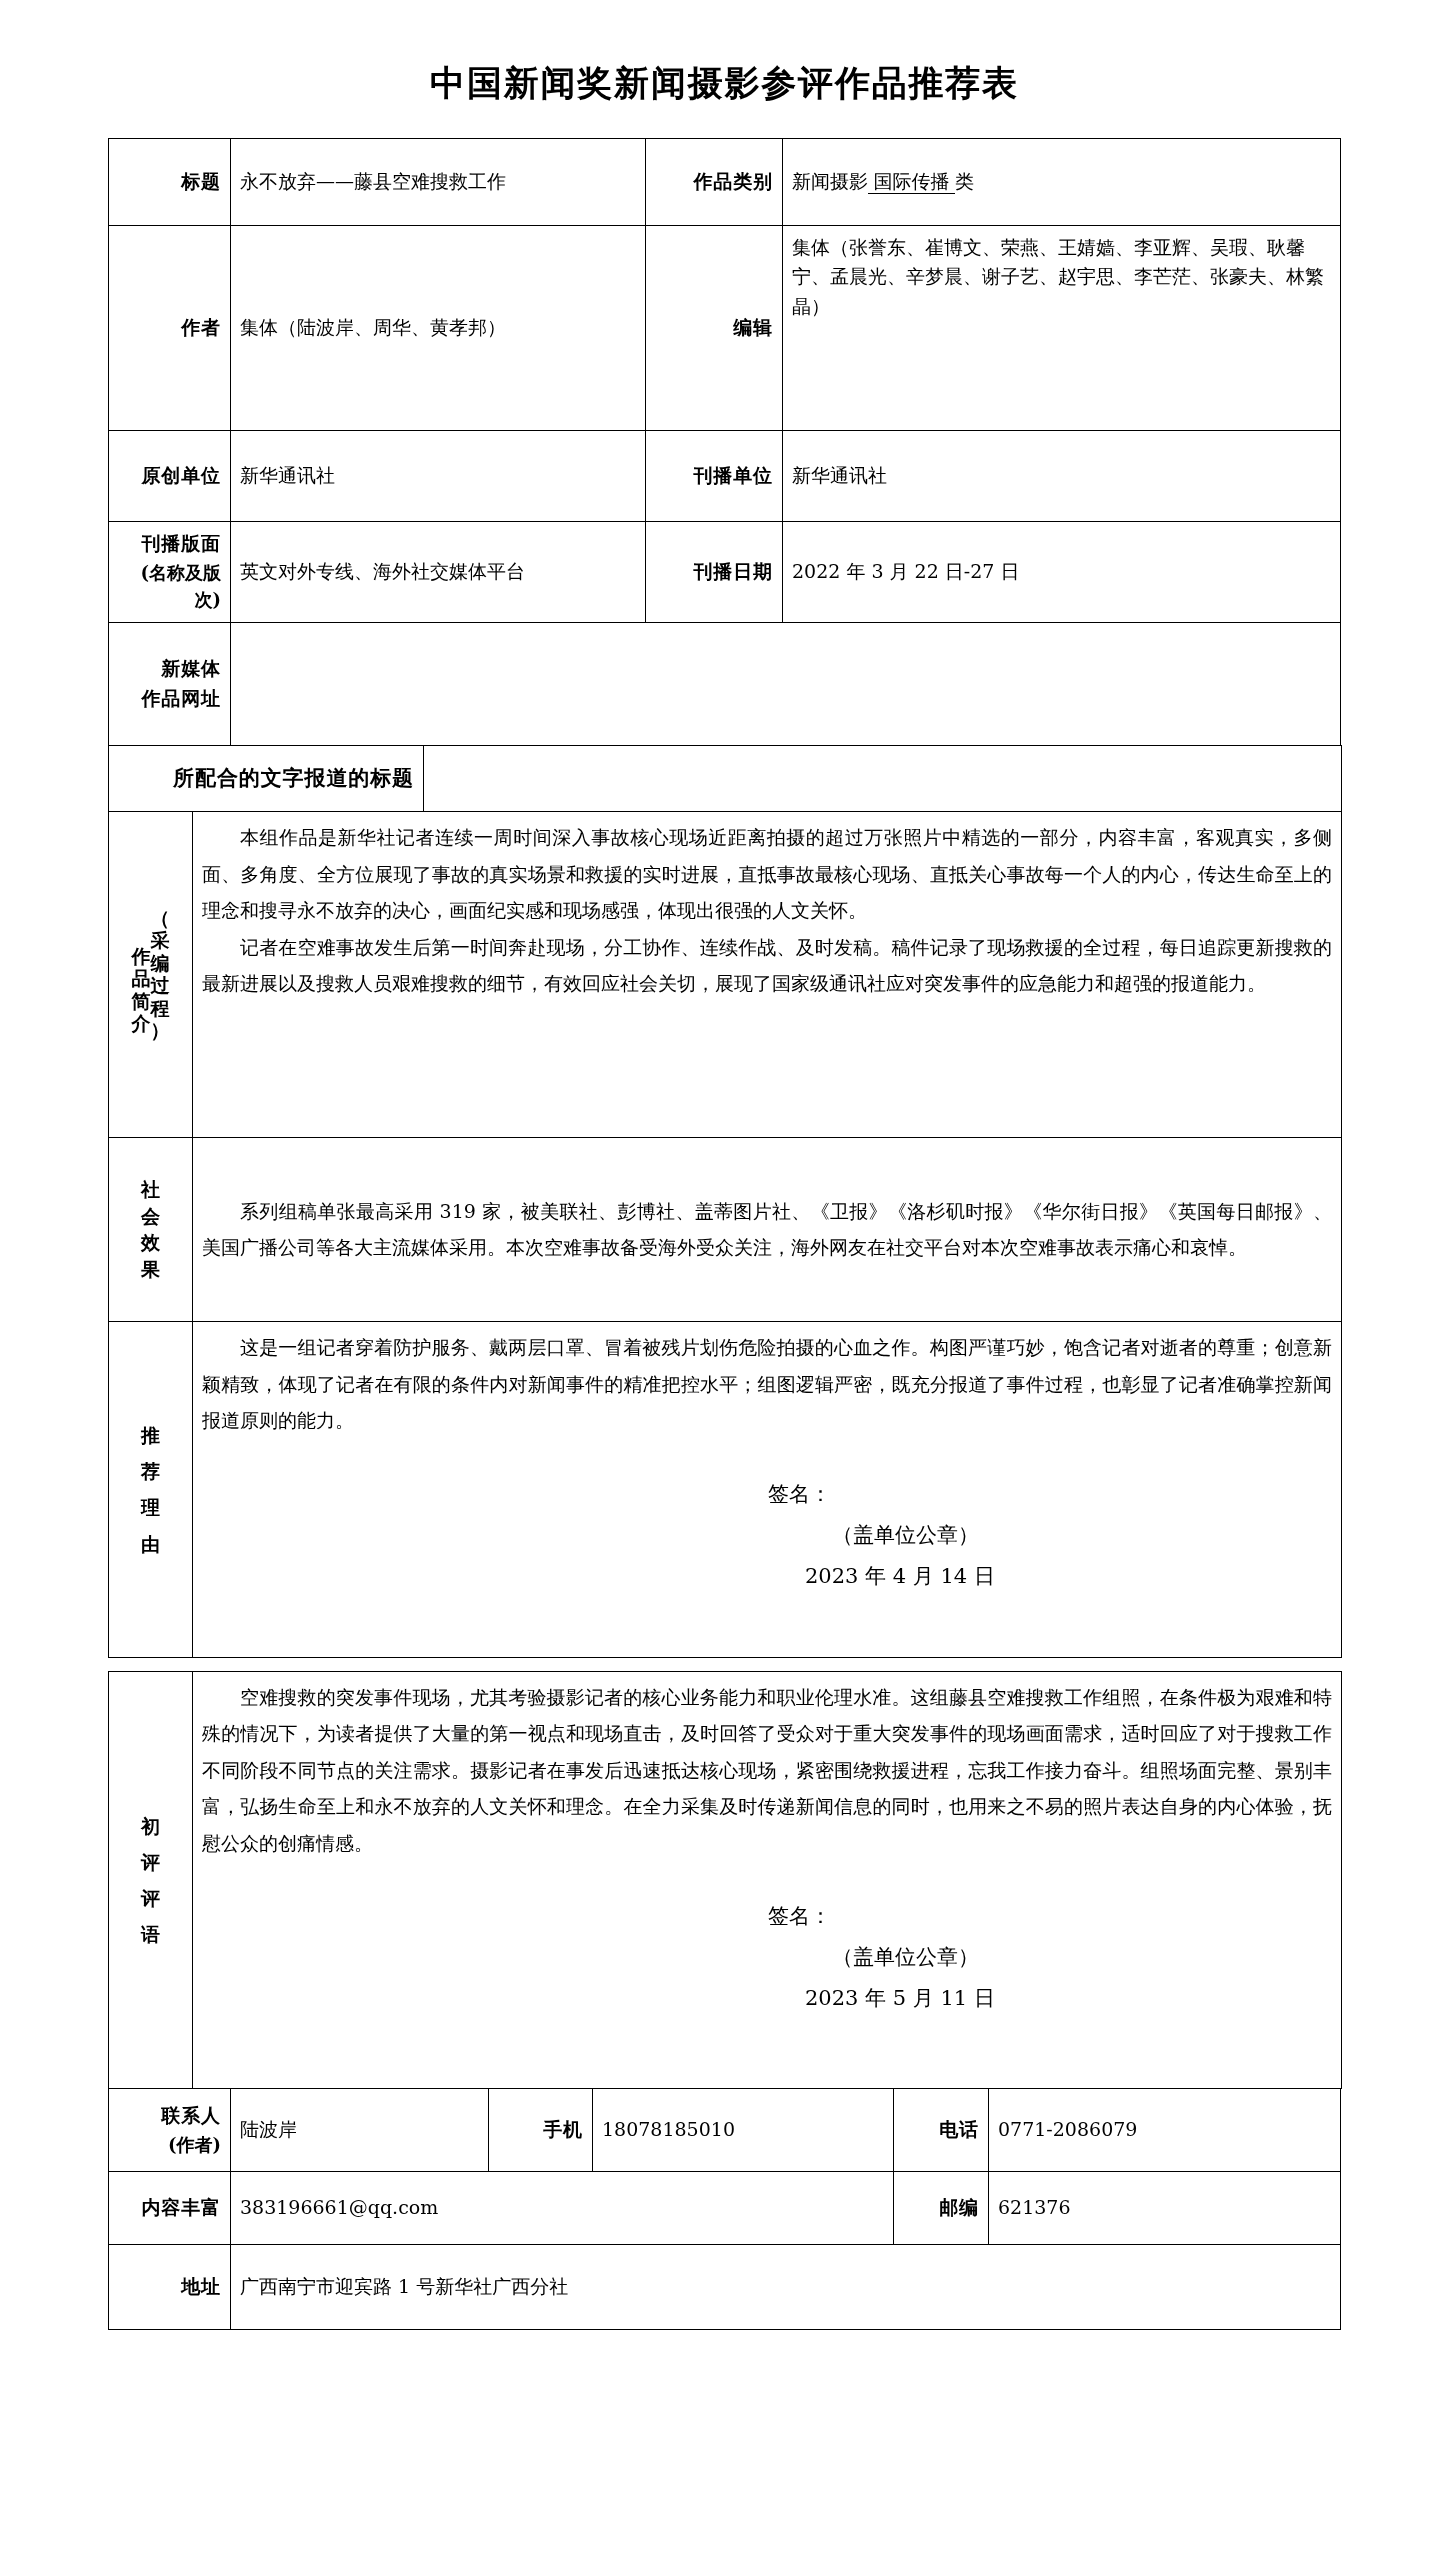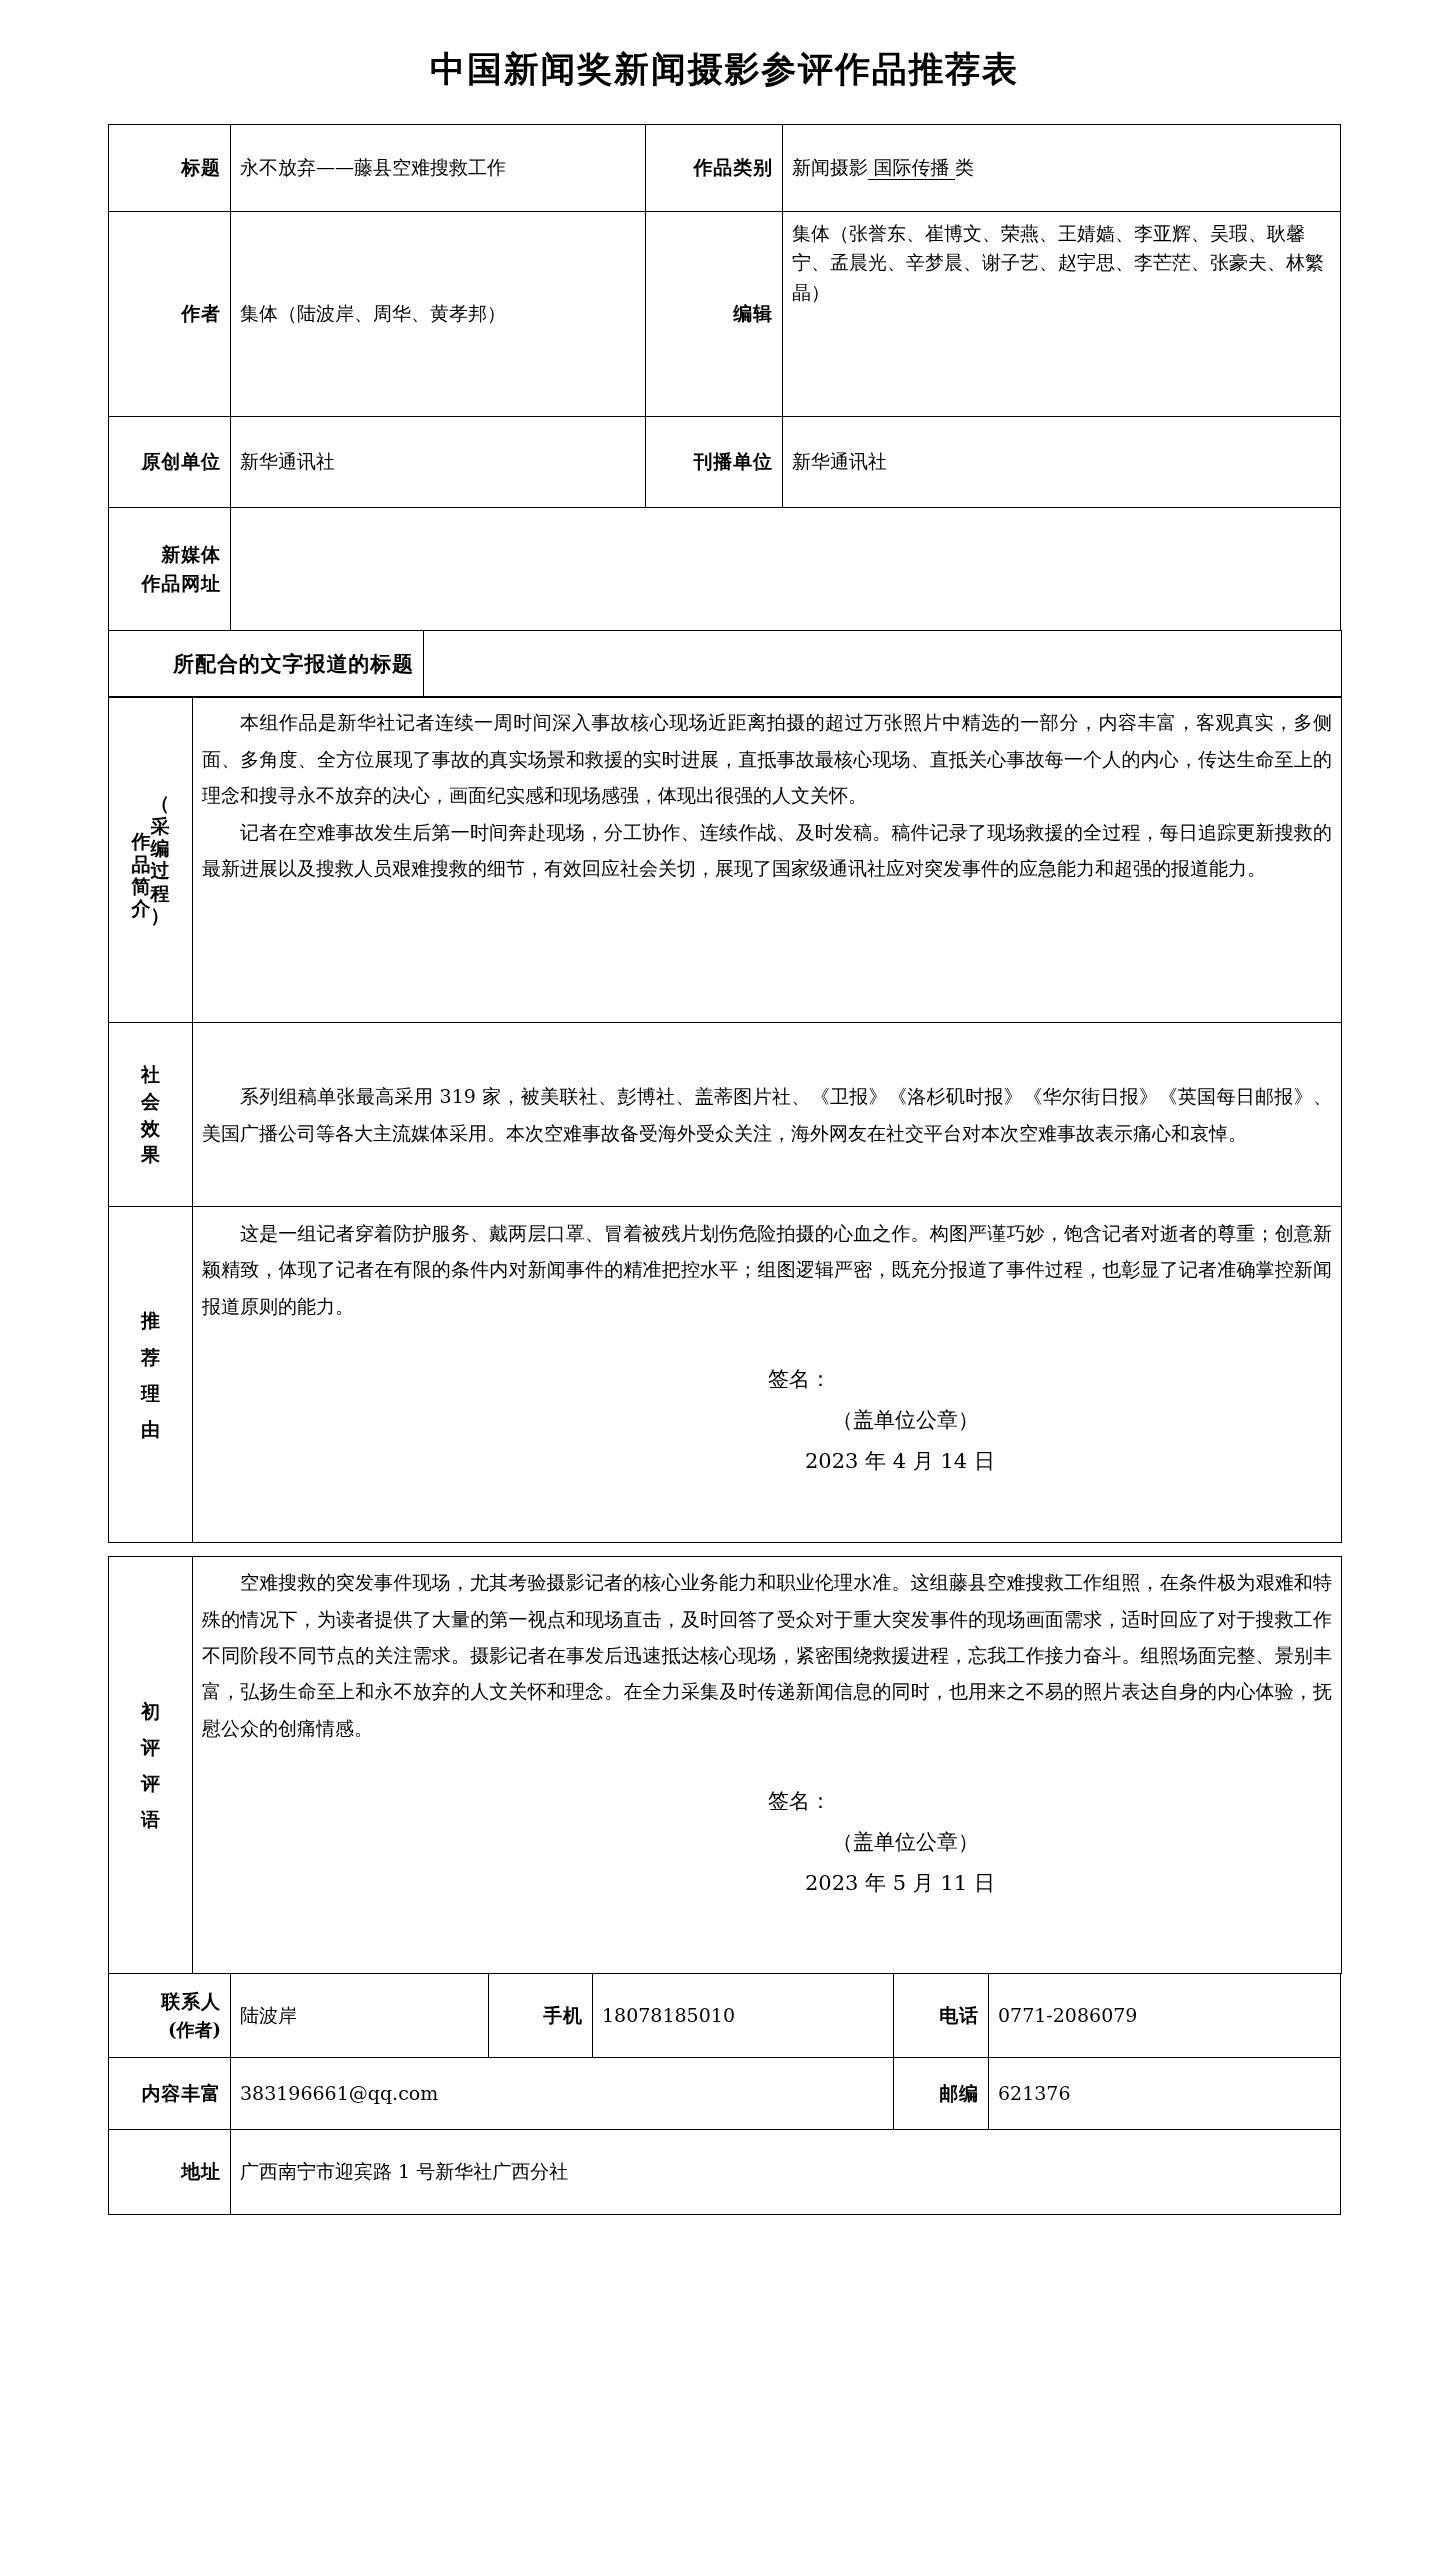--- a/index.html
+++ b/index.html
@@ -12,21 +12,21 @@
     height: 2576px;
     font-family: "DejaVu Serif", "Liberation Serif", serif;
     color: #000000;
     -webkit-font-smoothing: antialiased;
   }
   .page {
     width: 1449px;
     height: 2576px;
     position: relative;
     box-sizing: border-box;
-    padding: 2px 108px;
+    padding: 16px 108px;
   }
   .doc-title {
     text-align: center;
     font-size: 35px;
     font-weight: bold;
     letter-spacing: 1.8px;
     padding-top: 44px;
     padding-bottom: 31px;
     font-family: "DejaVu Serif", "Liberation Serif", serif;
   }
@@ -158,20 +158,29 @@
       <td class="val editors" style="vertical-align:top">集体（张誉东、崔博文、荣燕、王婧嫱、李亚辉、吴瑕、耿馨宁、孟晨光、辛梦晨、谢子艺、赵宇思、李芒茫、张豪夫、林繁晶）</td>
     </tr>
 
     <tr>
       <td class="lbl" style="height:75px">原创单位</td>
       <td class="val">新华通讯社</td>
       <td class="lbl">刊播单位</td>
       <td class="val">新华通讯社</td>
     </tr>
 
+    <tr>
+      <td class="lbl" style="height:84px">
+        <span>刊播版面</span>
+        <span class="sub">(名称及版次)</span>
+      </td>
+      <td class="val">英文对外专线、海外社交媒体平台</td>
+      <td class="lbl">刊播日期</td>
+      <td class="val">2022 年 3 月 22 日-27 日</td>
+    </tr>
 
     <tr>
       <td class="lbl" style="height:108px">
         <span>新媒体</span>
         <span style="display:block">作品网址</span>
       </td>
       <td class="val" colspan="3"></td>
     </tr>
   </tbody>
     </table>

